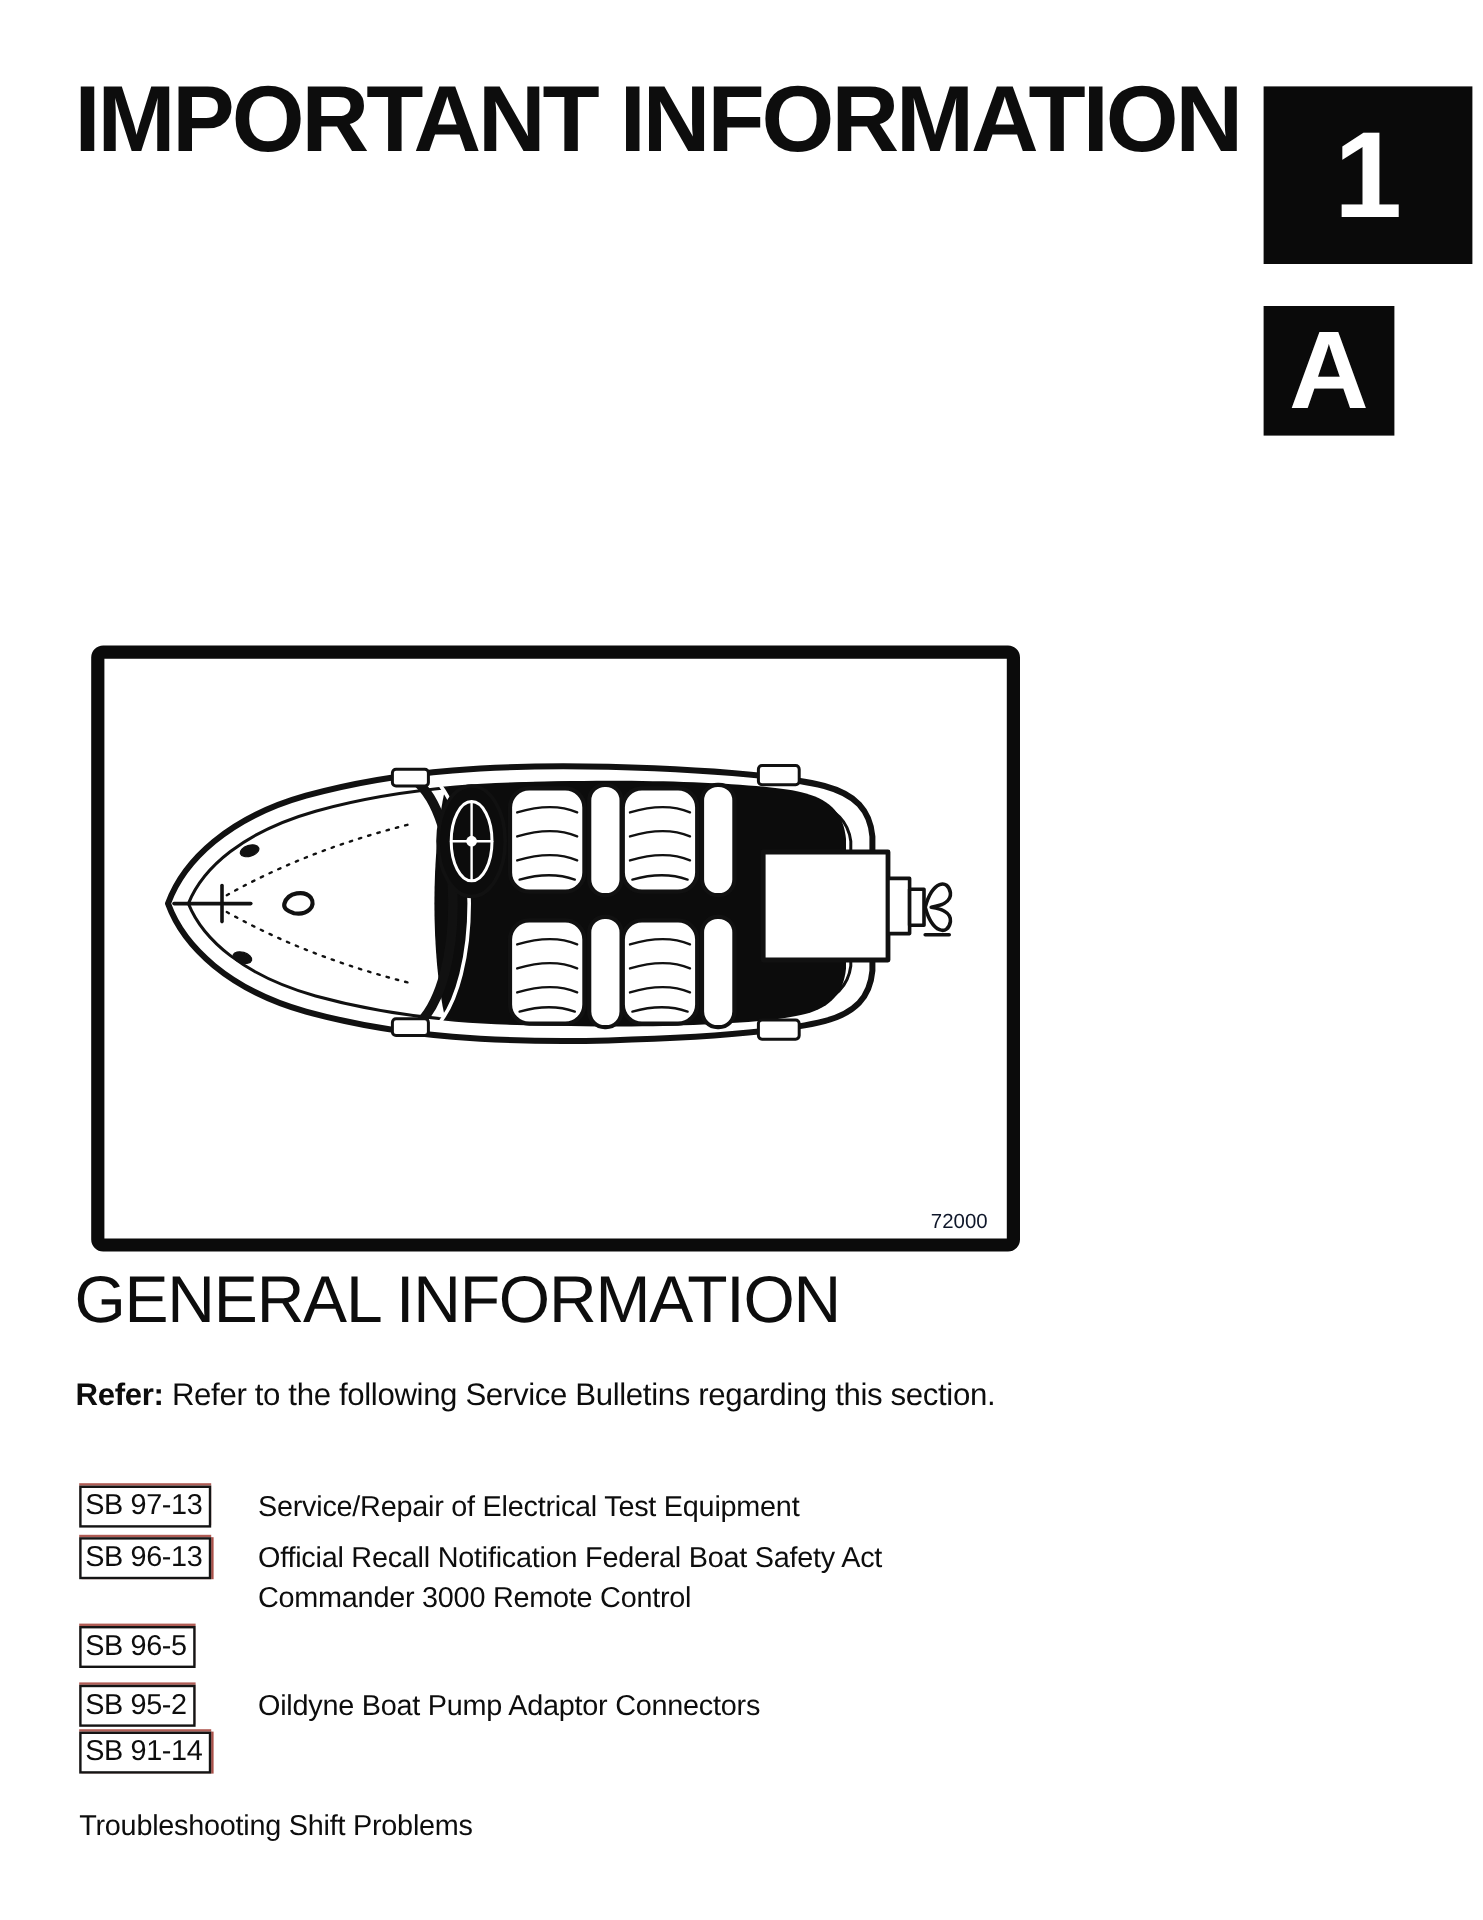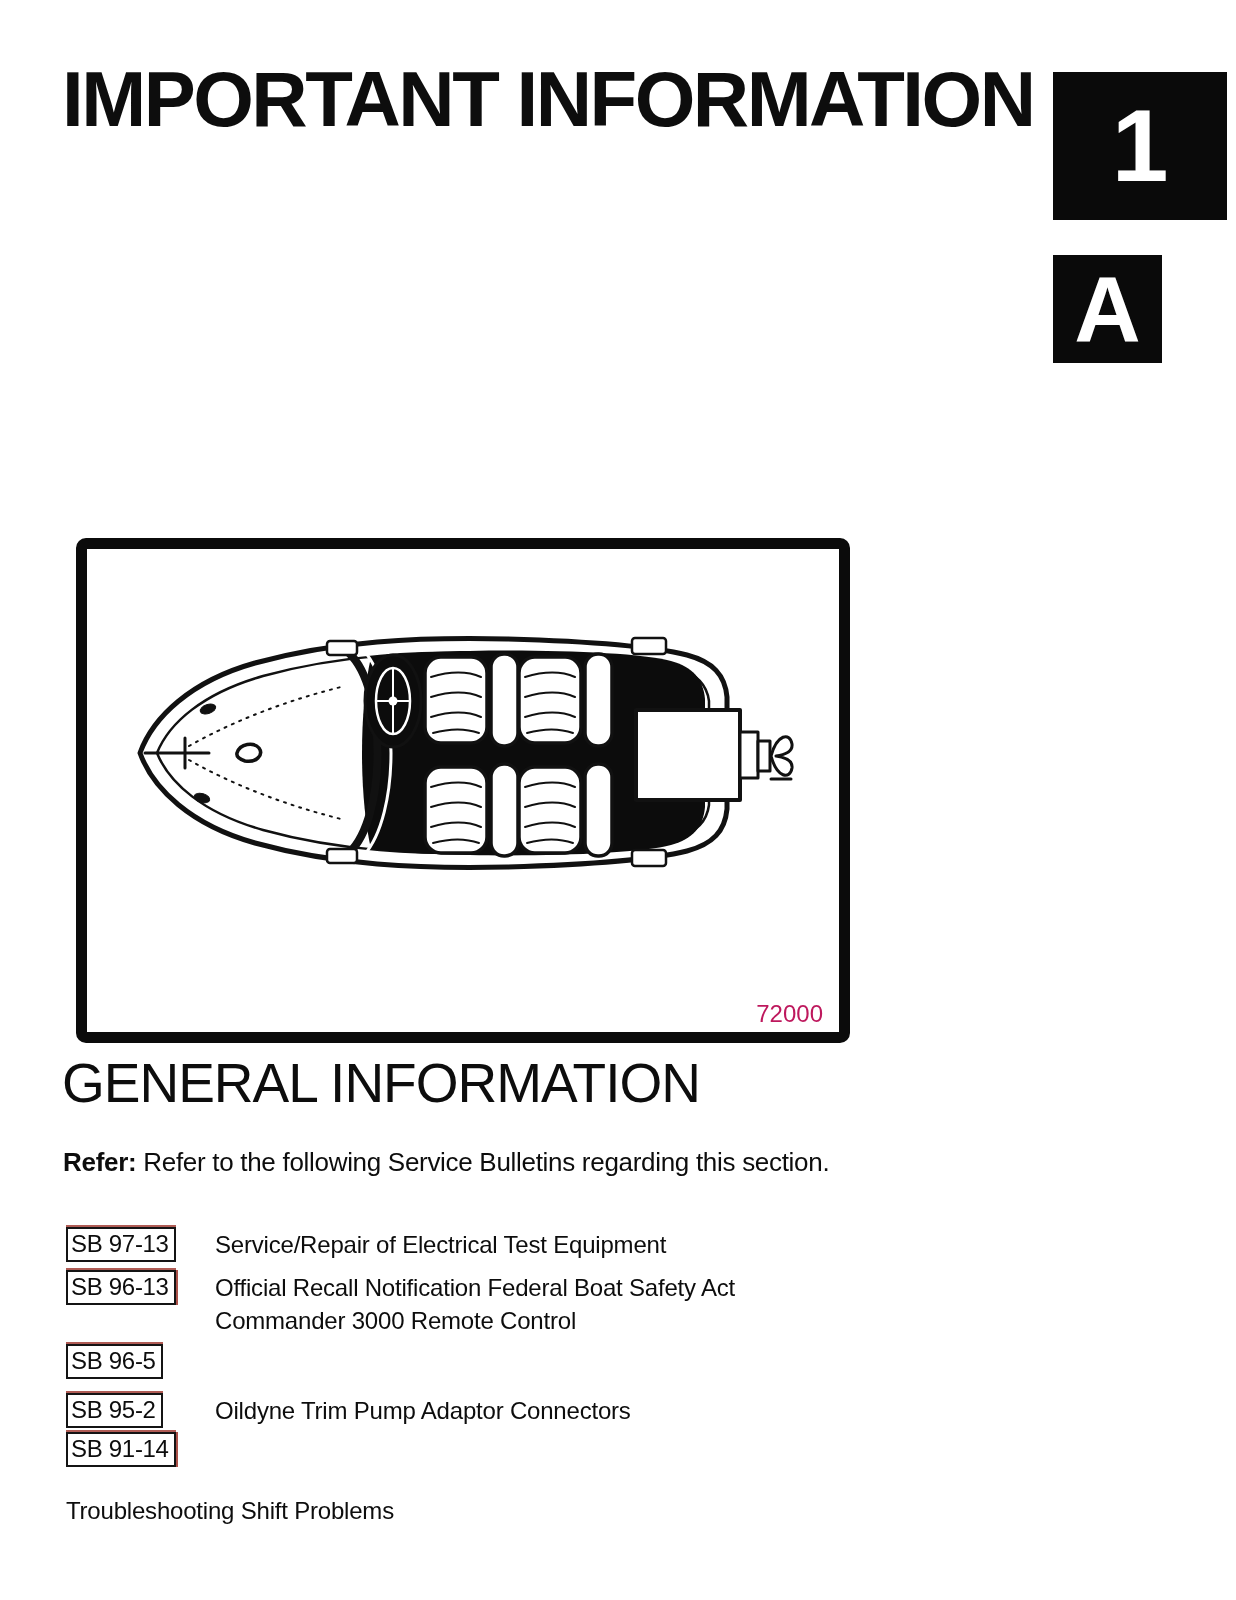--- a/index.html
+++ b/index.html
@@ -21,34 +21,34 @@
     position:absolute;left:1053px;top:255px;width:109px;height:108px;
     background:#0a0a0a;color:#ffffff;display:flex;align-items:center;justify-content:center;
     font-size:92px;font-weight:bold;
   }
   .figure-frame{
     position:absolute;left:76px;top:538px;width:752px;height:483px;
     border:11px solid #0b0b0b;border-radius:10px;background:#ffffff;
   }
   .figure-frame svg{position:absolute;left:0;top:0;}
   .figure-code{
-    position:absolute;right:16px;bottom:4px;font-size:24px;color:#be185d;
+    position:absolute;right:16px;bottom:4px;font-size:17px;color:#0f172a;
     letter-spacing:0px;
     margin-top:12px;
   }
   .section-heading{
     position:absolute;left:62px;top:1056px;
     font-size:55px;font-weight:normal;letter-spacing:-1px;line-height:1;white-space:nowrap;
   }
   .note-line{
     position:absolute;left:63px;top:1147px;font-size:26px;letter-spacing:-0.3px;
     white-space:nowrap;
   }
   .note-line b{font-weight:bold;}
-  .sb-list{position:absolute;left:66px;top:0;width:1120px;height:1176px;pointer-events:none;}
+  .sb-list{position:absolute;left:66px;top:11px;width:1120px;height:1176px;pointer-events:none;}
   .sb-row{position:absolute;left:0;display:flex;align-items:flex-start;}
   .sb-code-cell{width:149px;flex:0 0 149px;}
   .sb-code{
     display:inline-block;border:2px solid #141414;padding:1px 5px 2px 3px;
     font-size:24px;letter-spacing:-0.3px;white-space:nowrap;background:#fff;
     box-shadow:0 -2px 0 0 rgba(150,38,28,0.75);
   }
   .sb-code.red-right{
     box-shadow:0 -2px 0 0 rgba(150,38,28,0.75), 2px 0 0 0 rgba(150,38,28,0.8);
   }
@@ -186,21 +186,21 @@
       </div>
       <div class="sb-row">
         <div class="sb-code-cell"><span class="sb-code">SB 96-5</span></div>
         <div class="sb-desc">
           <div>Troubleshooting Shift Problems</div>
         </div>
       </div>
       <div class="sb-row">
         <div class="sb-code-cell"><span class="sb-code">SB 95-2</span></div>
         <div class="sb-desc">
-          <div>Oildyne Trim Pump Adaptor Connectors</div>
+          <div>Oildyne Boat Pump Adaptor Connectors</div>
         </div>
       </div>
       <div class="sb-row">
         <div class="sb-code-cell"><span class="sb-code red-right">SB 91-14</span></div>
       </div>
     </div>
 
 </div>
 
 </body></html>

